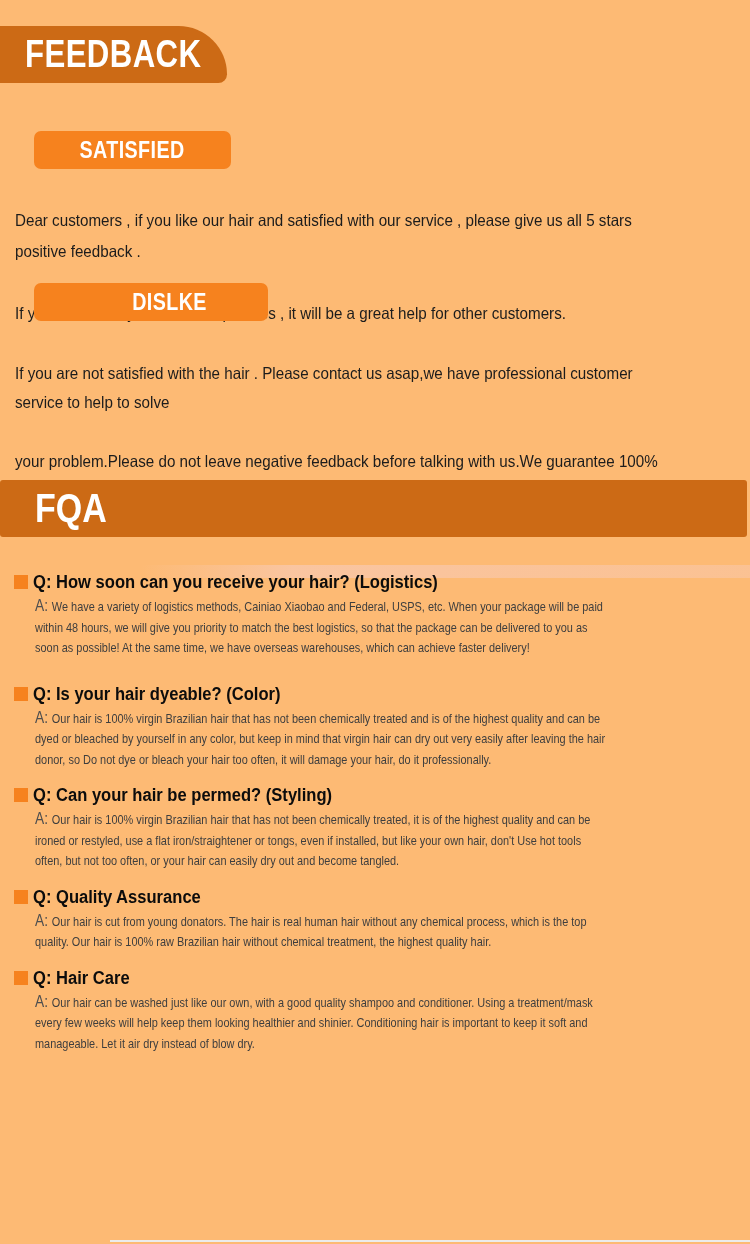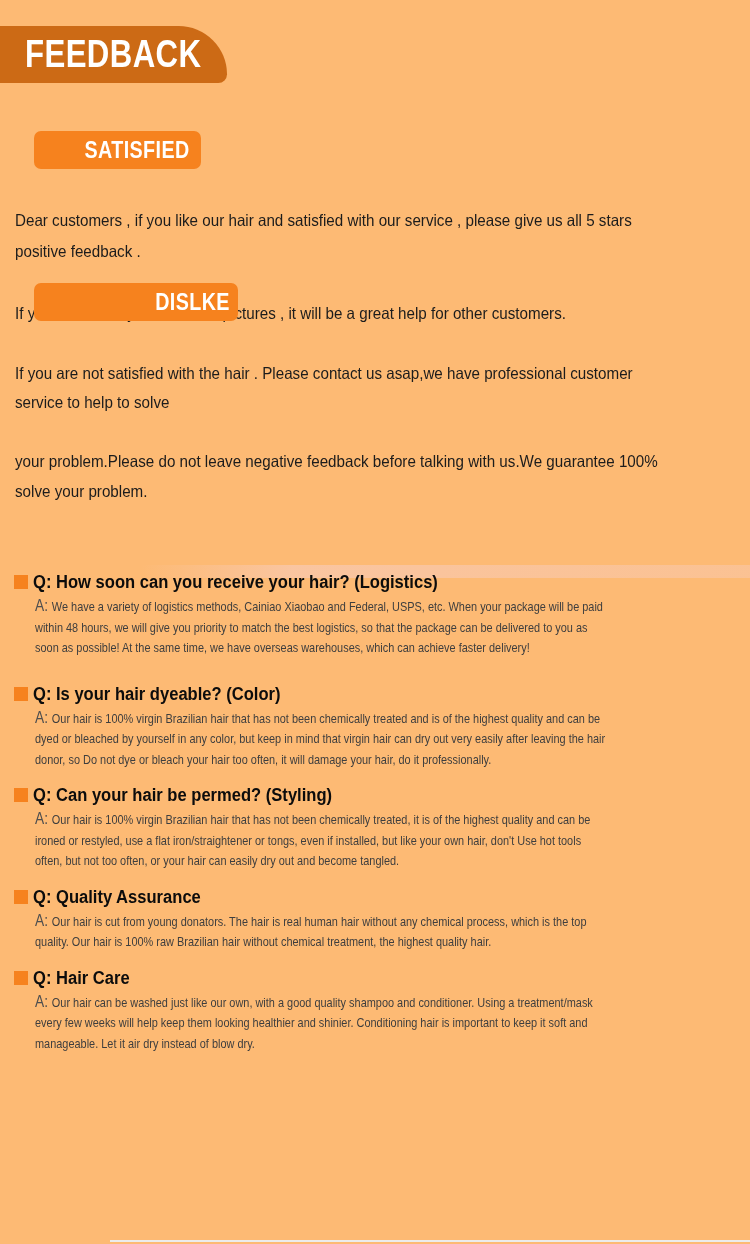--- a/index.html
+++ b/index.html
@@ -26,23 +26,23 @@
     display:flex;align-items:center;
   }
   .banner-feedback-txt{
     margin-left:25px;font-size:38px;font-weight:700;color:#fff;
     transform:scaleX(0.82);transform-origin:left center;
     letter-spacing:.5px;white-space:nowrap;
   }
 
   
   .badge{
-    position:absolute;left:34px;width:167px;height:38px;
+    position:absolute;left:34px;width:197px;height:38px;
     background:var(--accent-orange);border-radius:7px;
-    display:flex;align-items:center;justify-content:flex-end;
+    display:flex;align-items:center;justify-content:center;
   }
   .badge-txt{
     font-size:24px;font-weight:700;color:#fff;
     transform:scaleX(0.82);letter-spacing:.5px;white-space:nowrap;
   }
   .badge-satisfied{top:131px;}
   .badge-dislke{top:283px;padding-left:37px;}
 
   
   .body-text{
@@ -122,20 +122,23 @@
   <div class="badge badge-dislke">
     <span class="badge-txt">DISLKE</span>
   </div>
   <div class="body-text dislke-text">
     <p>If you are not satisfied with the hair . Please contact us asap,we have professional customer
 service to help to solve</p>
     <p>your problem.Please do not leave negative feedback before talking with us.We guarantee 100%
 solve your problem.</p>
   </div>
 
+  <div class="fqa-bar">
+    <span class="fqa-txt">FQA</span>
+  </div>
 
   <div class="artifact-band"></div>
 
   <div class="faq-list">
 
     <div class="faq-item">
       <span class="q-bullet"></span>
       <h3 class="faq-q">Q: How soon can you receive your hair? (Logistics)</h3>
       <div class="faq-a"><span class="a-prefix">A: </span><span>We have a variety of logistics methods, Cainiao Xiaobao and Federal, USPS, etc. When your package will be paid
 within 48 hours, we will give you priority to match the best logistics, so that the package can be delivered to you as

